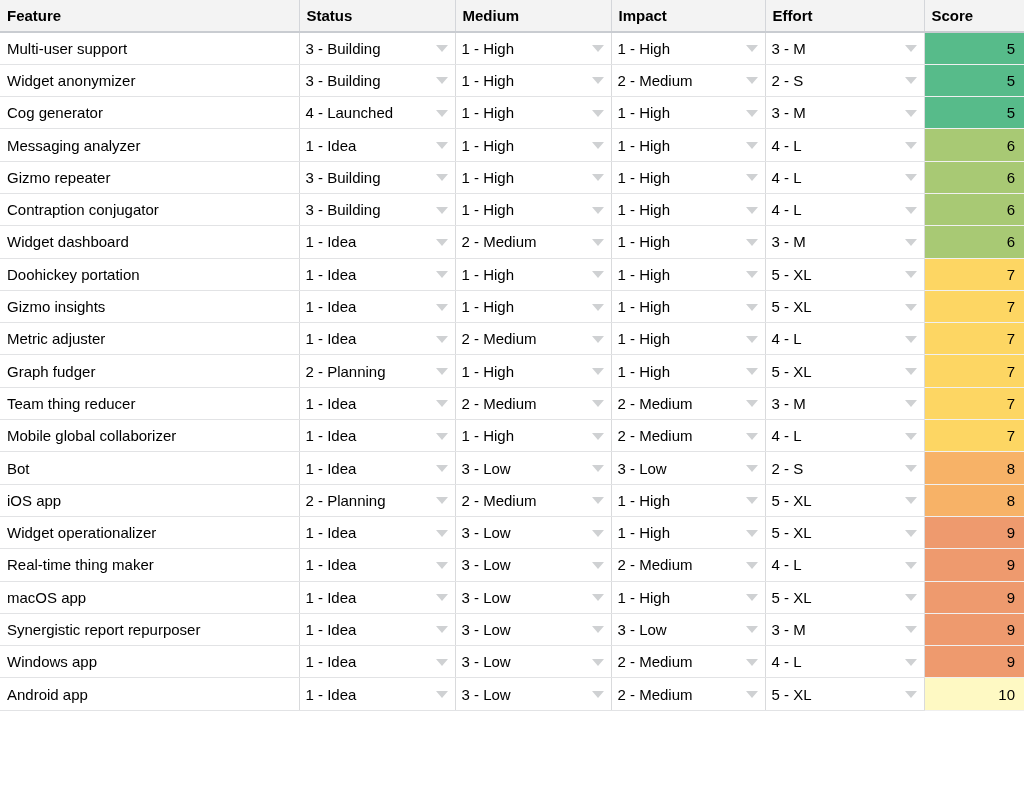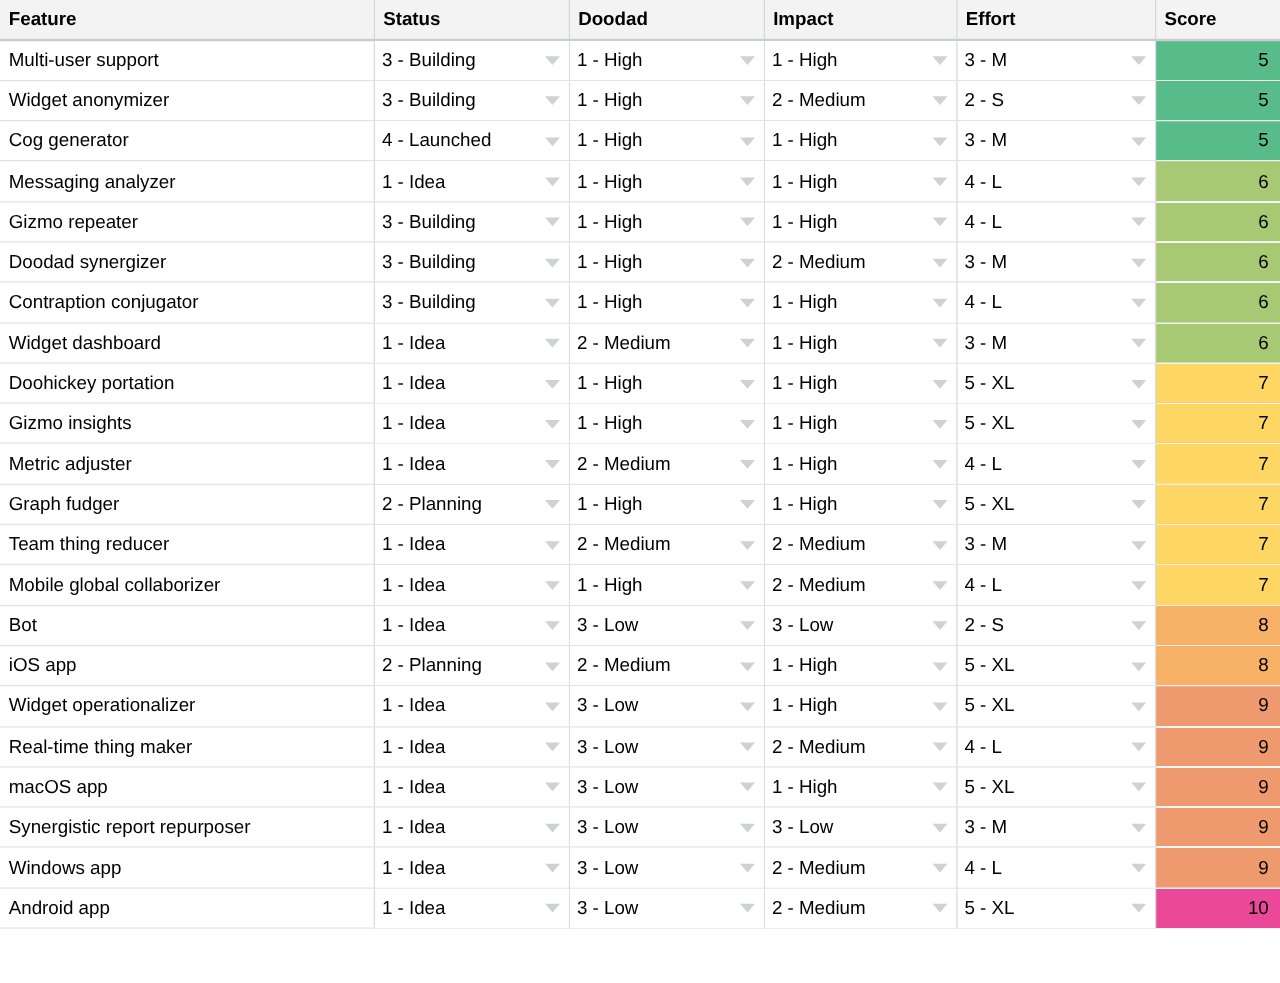--- a/index.html
+++ b/index.html
@@ -111,21 +111,21 @@
         <col class="c-status">
         <col class="c-demand">
       <col class="c-impact">
         <col class="c-effort">
         <col class="c-score">
     </colgroup>
     <thead>
       <tr>
         <th>Feature</th>
         <th>Status</th>
-        <th>Doodad</th>
+        <th>Medium</th>
         <th>Impact</th>
         <th>Effort</th>
         <th class="score-head">Score</th>
       </tr>
     </thead>
     <tbody id="tbody">
         <tr>
           <td class="feature">Multi-user support</td>
           <td class="dd"><span class="dd-label">3 - Building</span><span class="caret"></span></td>
           <td class="dd"><span class="dd-label">1 - High</span><span class="caret"></span></td>
@@ -159,28 +159,20 @@
         </tr>
         <tr>
           <td class="feature">Gizmo repeater</td>
           <td class="dd"><span class="dd-label">3 - Building</span><span class="caret"></span></td>
           <td class="dd"><span class="dd-label">1 - High</span><span class="caret"></span></td>
           <td class="dd"><span class="dd-label">1 - High</span><span class="caret"></span></td>
           <td class="dd"><span class="dd-label">4 - L</span><span class="caret"></span></td>
           <td class="score" style="background: rgb(168, 201, 116);">6</td>
         </tr>
         <tr>
-          <td class="feature">Doodad synergizer</td>
-          <td class="dd"><span class="dd-label">3 - Building</span><span class="caret"></span></td>
-          <td class="dd"><span class="dd-label">1 - High</span><span class="caret"></span></td>
-          <td class="dd"><span class="dd-label">2 - Medium</span><span class="caret"></span></td>
-          <td class="dd"><span class="dd-label">3 - M</span><span class="caret"></span></td>
-          <td class="score" style="background: rgb(168, 201, 116);">6</td>
-        </tr>
-        <tr>
           <td class="feature">Contraption conjugator</td>
           <td class="dd"><span class="dd-label">3 - Building</span><span class="caret"></span></td>
           <td class="dd"><span class="dd-label">1 - High</span><span class="caret"></span></td>
           <td class="dd"><span class="dd-label">1 - High</span><span class="caret"></span></td>
           <td class="dd"><span class="dd-label">4 - L</span><span class="caret"></span></td>
           <td class="score" style="background: rgb(168, 201, 116);">6</td>
         </tr>
         <tr>
           <td class="feature">Widget dashboard</td>
           <td class="dd"><span class="dd-label">1 - Idea</span><span class="caret"></span></td>
@@ -292,17 +284,17 @@
           <td class="dd"><span class="dd-label">2 - Medium</span><span class="caret"></span></td>
           <td class="dd"><span class="dd-label">4 - L</span><span class="caret"></span></td>
           <td class="score" style="background: rgb(238, 154, 110);">9</td>
         </tr>
         <tr>
           <td class="feature">Android app</td>
           <td class="dd"><span class="dd-label">1 - Idea</span><span class="caret"></span></td>
           <td class="dd"><span class="dd-label">3 - Low</span><span class="caret"></span></td>
           <td class="dd"><span class="dd-label">2 - Medium</span><span class="caret"></span></td>
           <td class="dd"><span class="dd-label">5 - XL</span><span class="caret"></span></td>
-          <td class="score" style="background: #ec4899;">10</td>
+          <td class="score" style="background: #fef9c3;">10</td>
         </tr>
       </tbody>
   </table>
 </div>
 
 </body></html>

